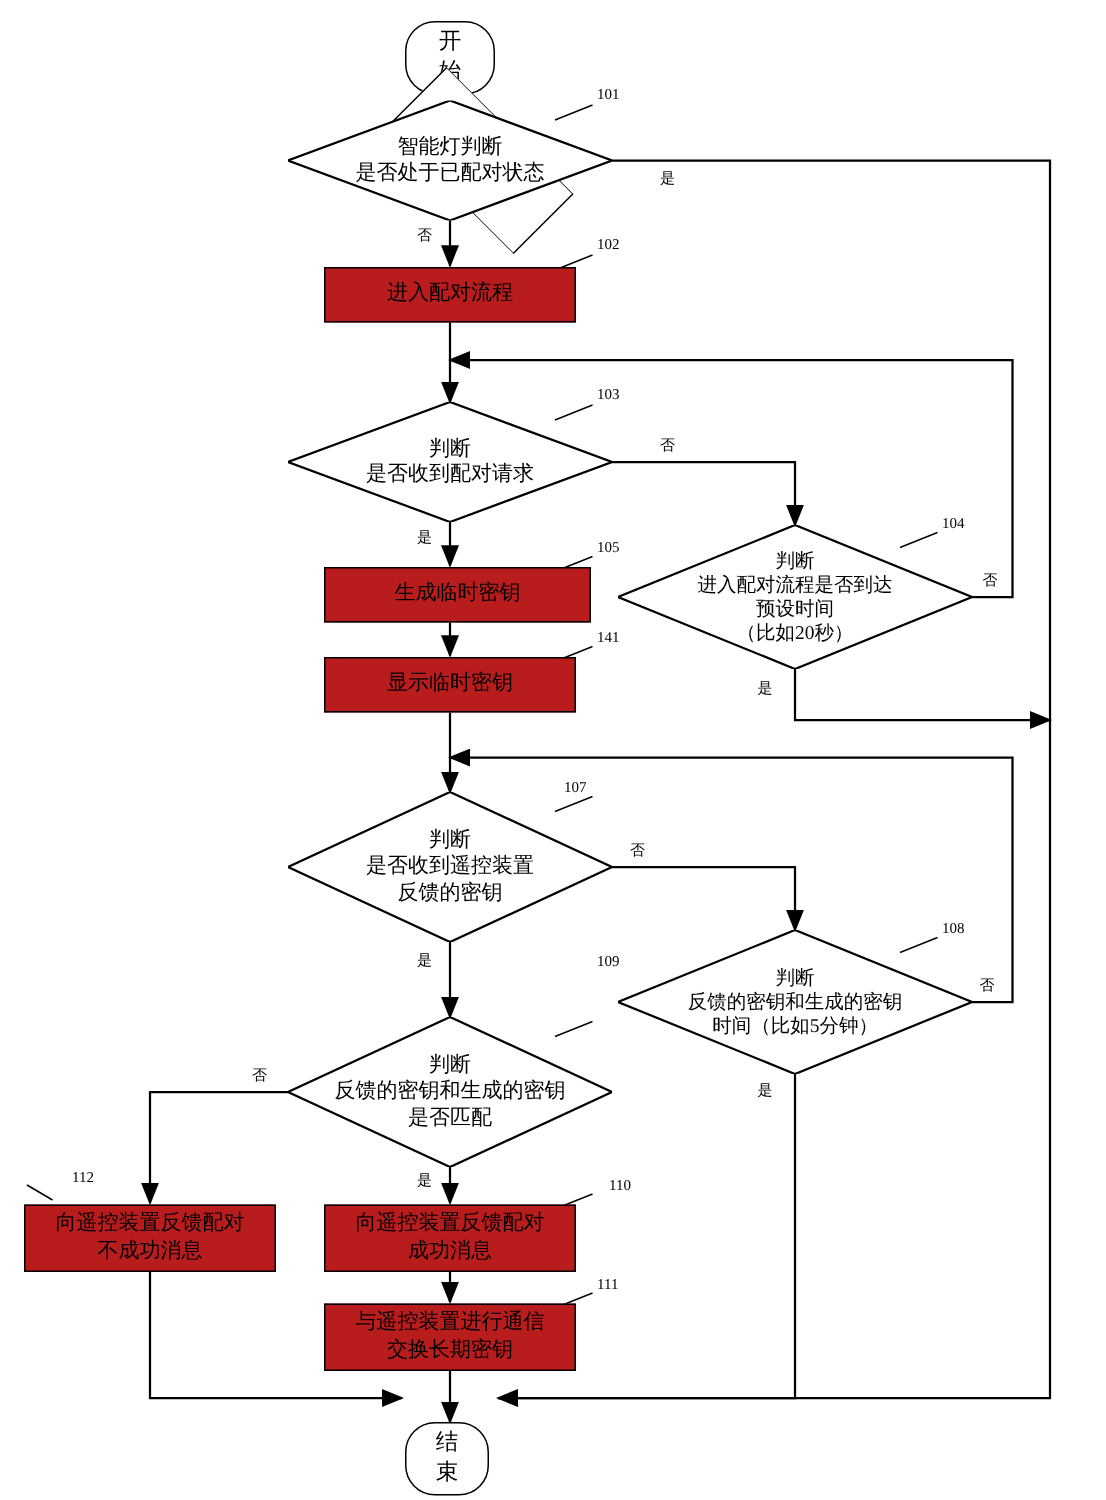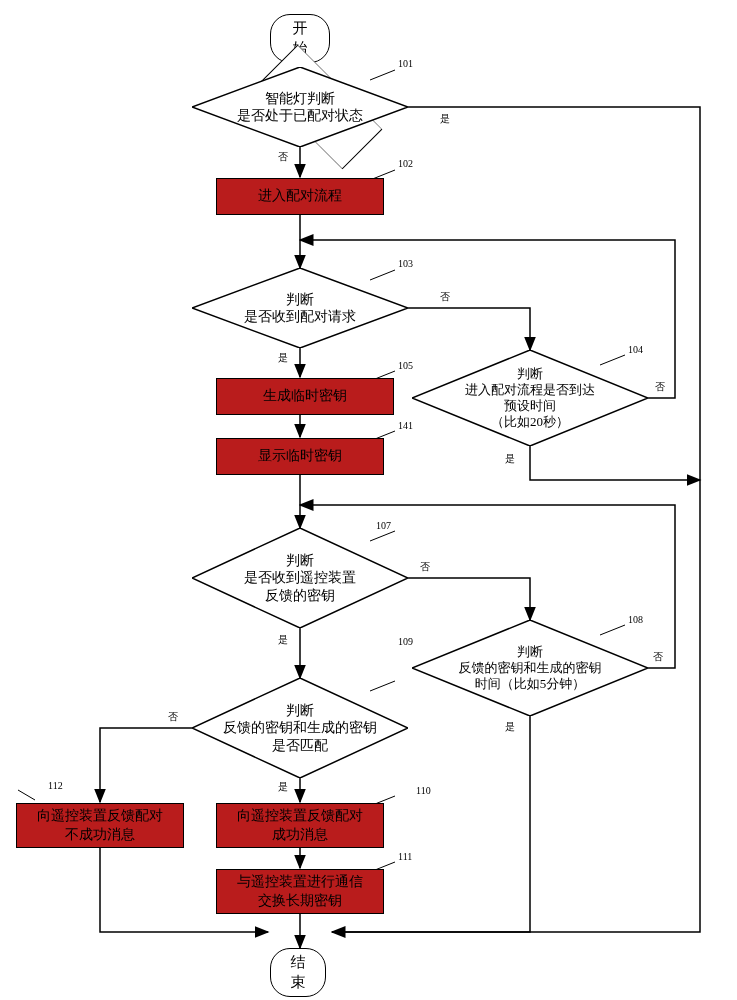--- a/index.html
+++ b/index.html
@@ -231,21 +231,21 @@
 
 <span class="lbl" style="left:398px; top:58px;">101</span>
 <span class="lbl" style="left:398px; top:158px;">102</span>
 <span class="lbl" style="left:398px; top:258px;">103</span>
 <span class="lbl" style="left:628px; top:344px;">104</span>
 <span class="lbl" style="left:398px; top:360px;">105</span>
 <span class="lbl" style="left:398px; top:420px;">141</span>
 <span class="lbl" style="left:376px; top:520px;">107</span>
 <span class="lbl" style="left:628px; top:614px;">108</span>
 <span class="lbl" style="left:398px; top:636px;">109</span>
-<span class="lbl" style="left:416px; top:785px;">110</span>
+<span class="lbl" style="left:406px; top:785px;">110</span>
 <span class="lbl" style="left:398px; top:851px;">111</span>
 <span class="lbl" style="left:0px; top:780px;padding-left:48px;">112</span>
 
 <span class="lbl" style="left:440px; top:112px;">是</span>
 <span class="lbl" style="left:278px; top:150px;">否</span>
 <span class="lbl" style="left:278px; top:351px;">是</span>
 <span class="lbl" style="left:440px; top:290px;">否</span>
 <span class="lbl" style="left:505px; top:452px;">是</span>
 <span class="lbl" style="left:655px; top:380px;">否</span>
 <span class="lbl" style="left:278px; top:633px;">是</span>

